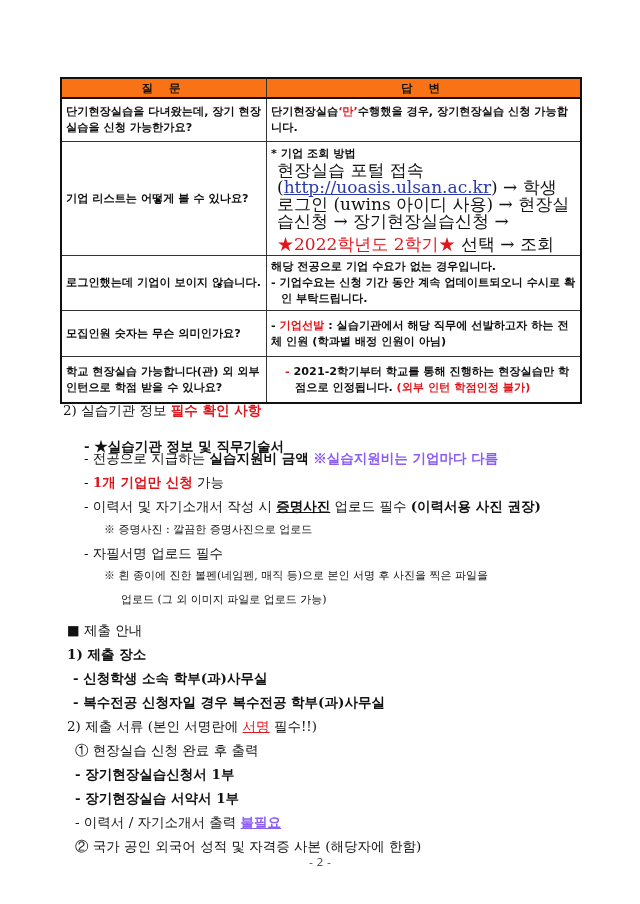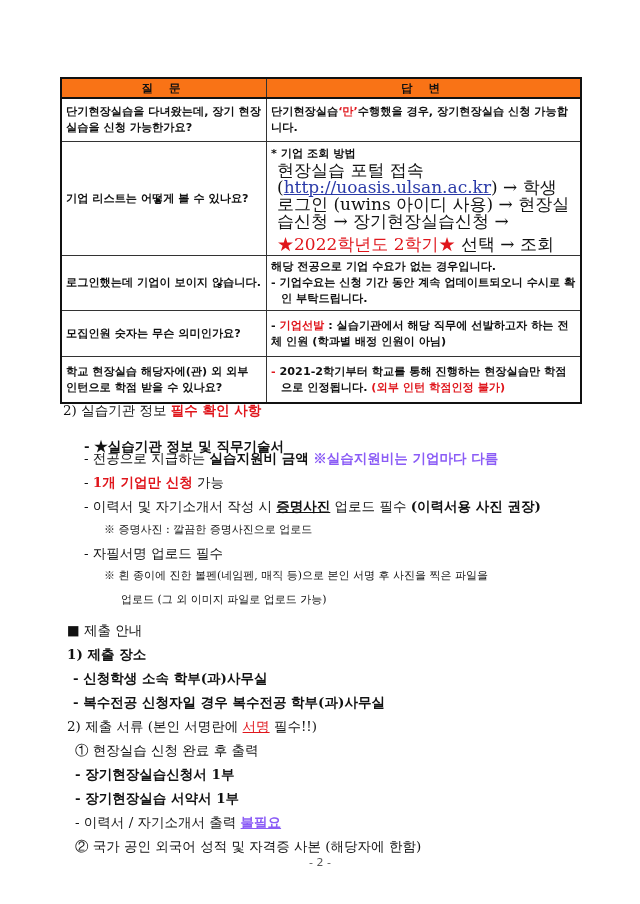--- a/index.html
+++ b/index.html
@@ -61,22 +61,22 @@
           <div style="padding-left:10px; text-indent:-10px;">- 기업수요는 신청 기간 동안 계속 업데이트되오니 수시로 확인 부탁드립니다.</div>
         </td>
       </tr>
       <tr class="r4">
         <td class="q">모집인원 숫자는 무슨 의미인가요?</td>
         <td>
           <span>- </span><span class="red">기업선발</span><span> : 실습기관에서 해당 직무에 선발하고자 하는 전체 인원 (학과별 배정 인원이 아님)</span>
         </td>
       </tr>
       <tr class="r5">
-        <td class="q">학교 현장실습 해당자에(관) 외 외부 인턴으로 학점 받을 수 있나요?</td>
-        <td style="padding-left:14px; text-indent:-10px;">
+        <td class="q">학교 현장실습 가능합니다(관) 외 외부 인턴으로 학점 받을 수 있나요?</td>
+        <td style="padding-left:28px; text-indent:-10px;">
           <span class="red">- </span><span>2021-2학기부터 학교를 통해 진행하는 현장실습만 학점으로 인정됩니다. </span><span class="red">(외부 인턴 학점인정 불가)</span>
         </td>
       </tr>
     </tbody>
   </table>
 
   <div class="body-text">
 
     <div class="line" style="left:63px; top:399px;">
       <span>2) 실습기관 정보 </span><span class="red b">필수 확인 사항</span>

